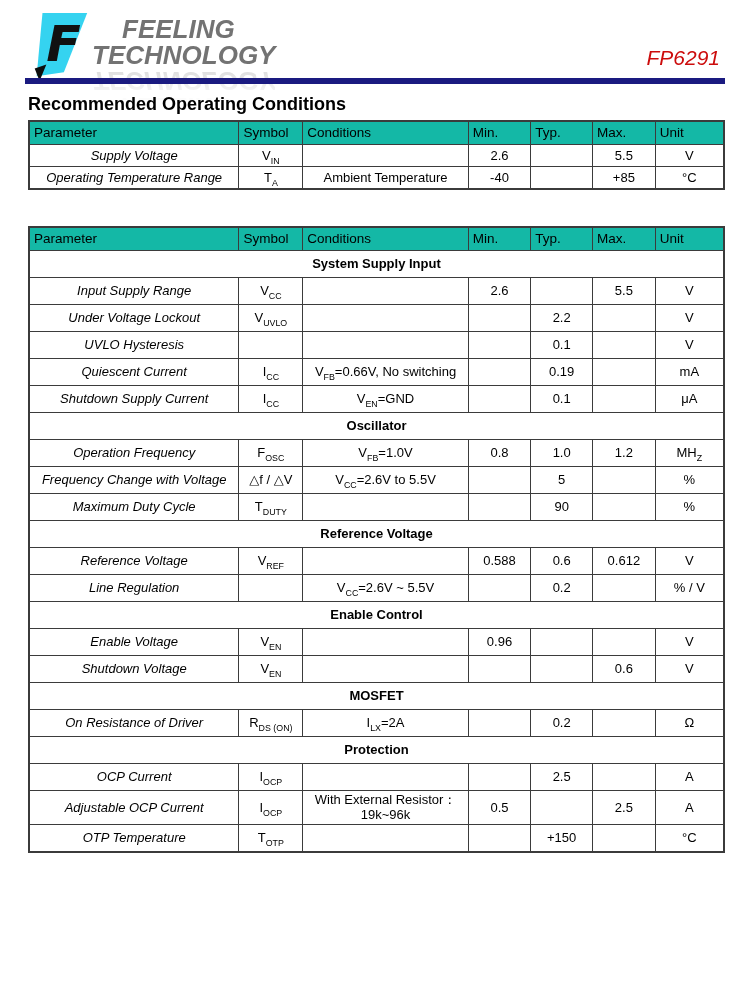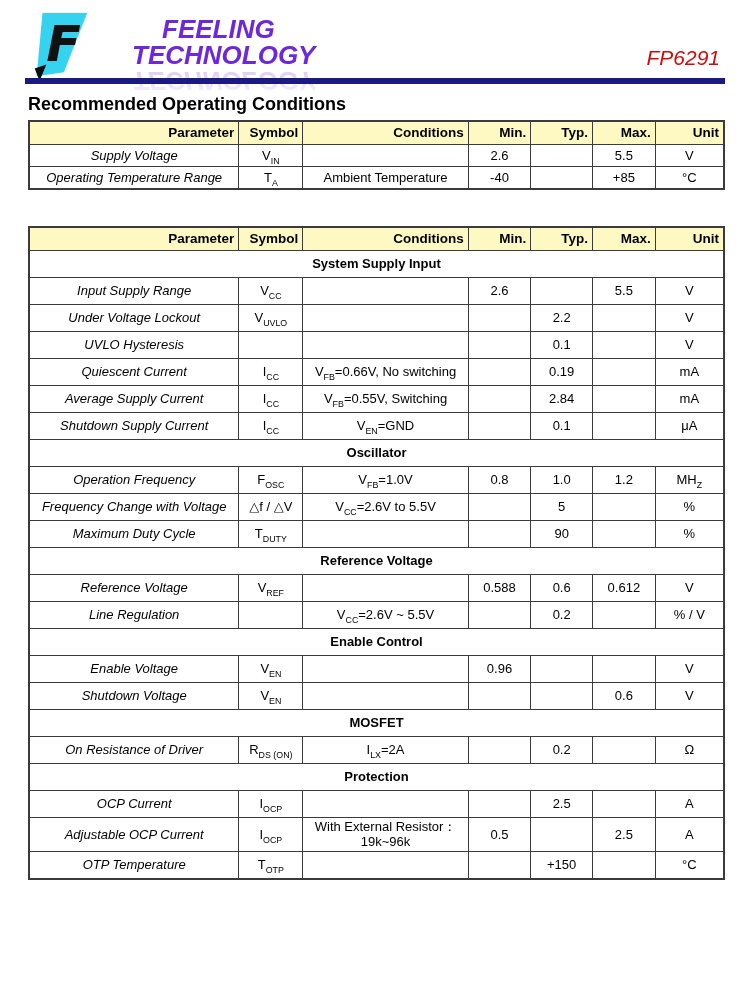--- a/index.html
+++ b/index.html
@@ -4,41 +4,41 @@
 <style>
   html,body{margin:0;padding:0;background:#fff;}
   .page{position:relative;width:750px;height:1000px;background:#ffffff;overflow:hidden;
         font-family:"Liberation Sans", sans-serif;color:#000;}
 
   
   .hdr{position:absolute;top:0;left:0;width:750px;height:96px;}
   .logo-wrap{position:absolute;top:12px;left:30px;display:flex;align-items:flex-start;}
   .logo-mark{width:58px;height:70px;flex:0 0 auto;}
   .logo-textcol{margin-left:4px;margin-top:4px;}
-  .logo-text{color:#6d28d9;font-weight:bold;font-style:italic;font-size:26px;
-             line-height:26px;letter-spacing:0px;white-space:nowrap;margin-left:40px;}
+  .logo-text{color:#737373;font-weight:bold;font-style:italic;font-size:26px;
+             line-height:26px;letter-spacing:0px;white-space:nowrap;}
   .logo-line1{margin-left:30px;}
   .logo-reflect{transform:scaleY(-1);opacity:.28;
       -webkit-mask-image:linear-gradient(to bottom,transparent 35%,rgba(0,0,0,.9) 100%);
       mask-image:linear-gradient(to bottom,transparent 35%,rgba(0,0,0,.9) 100%);}
   .part-number{position:absolute;top:46px;right:30px;color:#cc0c0c;font-weight:normal;
                font-style:italic;font-size:21px;}
   .header-rule{position:absolute;top:78px;left:25px;width:700px;height:6px;background:#1a1a80;}
 
   
   .content{position:absolute;top:92px;left:28px;width:697px;}
   .sec-title{font-size:18px;font-weight:bold;margin:2px 0 5px 0;}
   .sec-title .subtitle{font-size:13px;font-weight:normal;}
   .dc-block{margin-top:36px;}
 
   table.spec{border-collapse:collapse;width:100%;table-layout:fixed;
              border:2px solid #3b3b3b;}
   table.spec th, table.spec td{border:1px solid #3b3b3b;padding:1px 4px;
              font-size:13px;line-height:1.18;overflow:hidden;}
-  table.spec th{background:#fef9c3;font-weight:bold;font-size:13.5px;height:20px;text-align:right;}
+  table.spec th{background:#14b8a6;font-weight:normal;font-size:13.5px;height:20px;text-align:left;}
   table.spec td{height:24px;text-align:center;}
   table.spec-small td{height:19px;}
   td.col-0{text-align:left;font-style:italic;}
   td.col-2{text-align:left;}
   td.section-cell{text-align:left;font-weight:bold;height:18px;}
   sub{font-size:68%;line-height:0;}
   col.c-param{width:30.2%;} col.c-symbol{width:9.2%;} col.c-cond{width:23.8%;}
   col.c-min{width:9.0%;} col.c-typ{width:8.9%;} col.c-max{width:9.0%;} col.c-unit{width:9.9%;}
 </style>
 </head>
@@ -172,29 +172,20 @@
             <tr>
               <td class="col-0">Quiescent Current</td>
               <td class="col-1">I<sub>CC</sub></td>
               <td class="col-2">V<sub>FB</sub>=0.66V, No switching</td>
               <td class="col-3"></td>
               <td class="col-4">0.19</td>
               <td class="col-5"></td>
               <td class="col-6">mA</td>
             </tr>
             <tr>
-              <td class="col-0">Average Supply Current</td>
-              <td class="col-1">I<sub>CC</sub></td>
-              <td class="col-2">V<sub>FB</sub>=0.55V, Switching</td>
-              <td class="col-3"></td>
-              <td class="col-4">2.84</td>
-              <td class="col-5"></td>
-              <td class="col-6">mA</td>
-            </tr>
-            <tr>
               <td class="col-0">Shutdown Supply Current</td>
               <td class="col-1">I<sub>CC</sub></td>
               <td class="col-2">V<sub>EN</sub>=GND</td>
               <td class="col-3"></td>
               <td class="col-4">0.1</td>
               <td class="col-5"></td>
               <td class="col-6">μA</td>
             </tr>
             <tr>
               <td colspan="7" class="section-cell">Oscillator</td>

